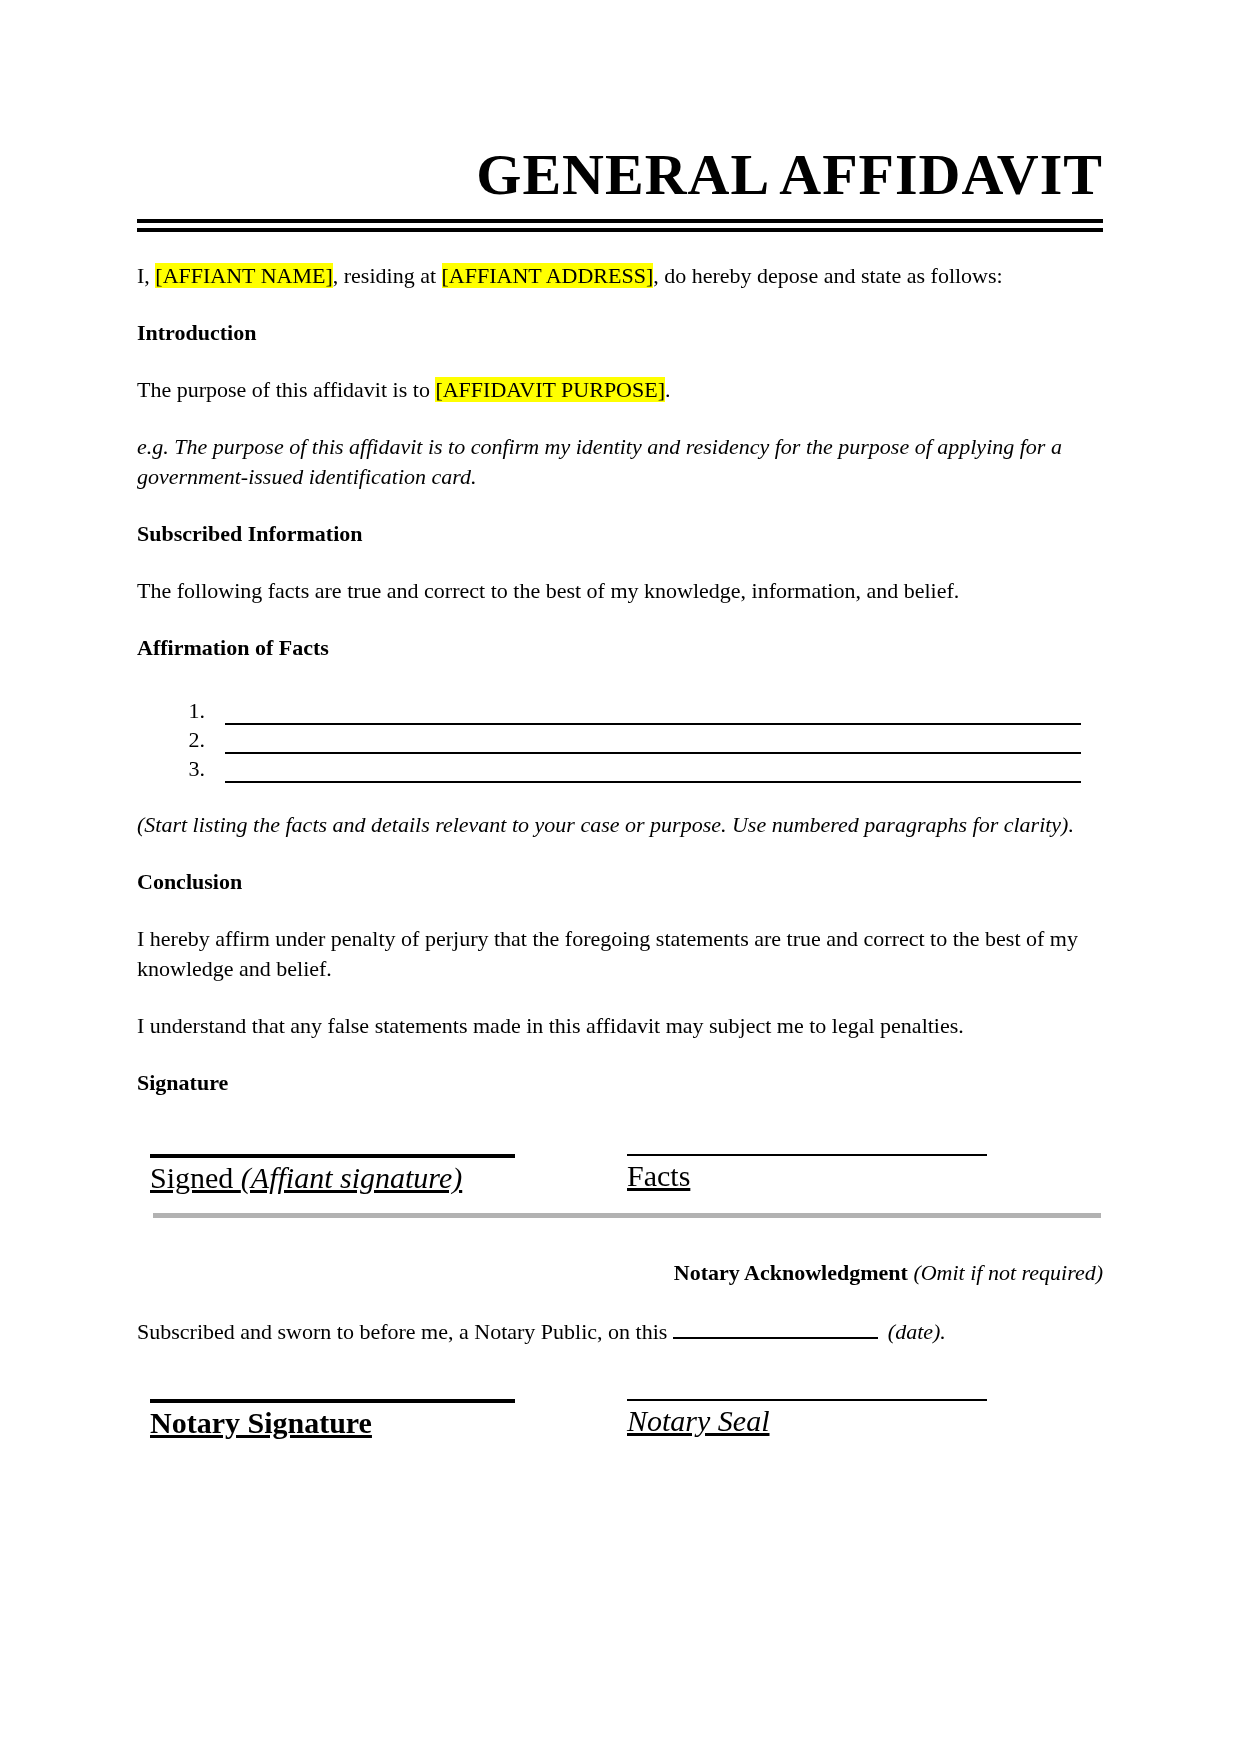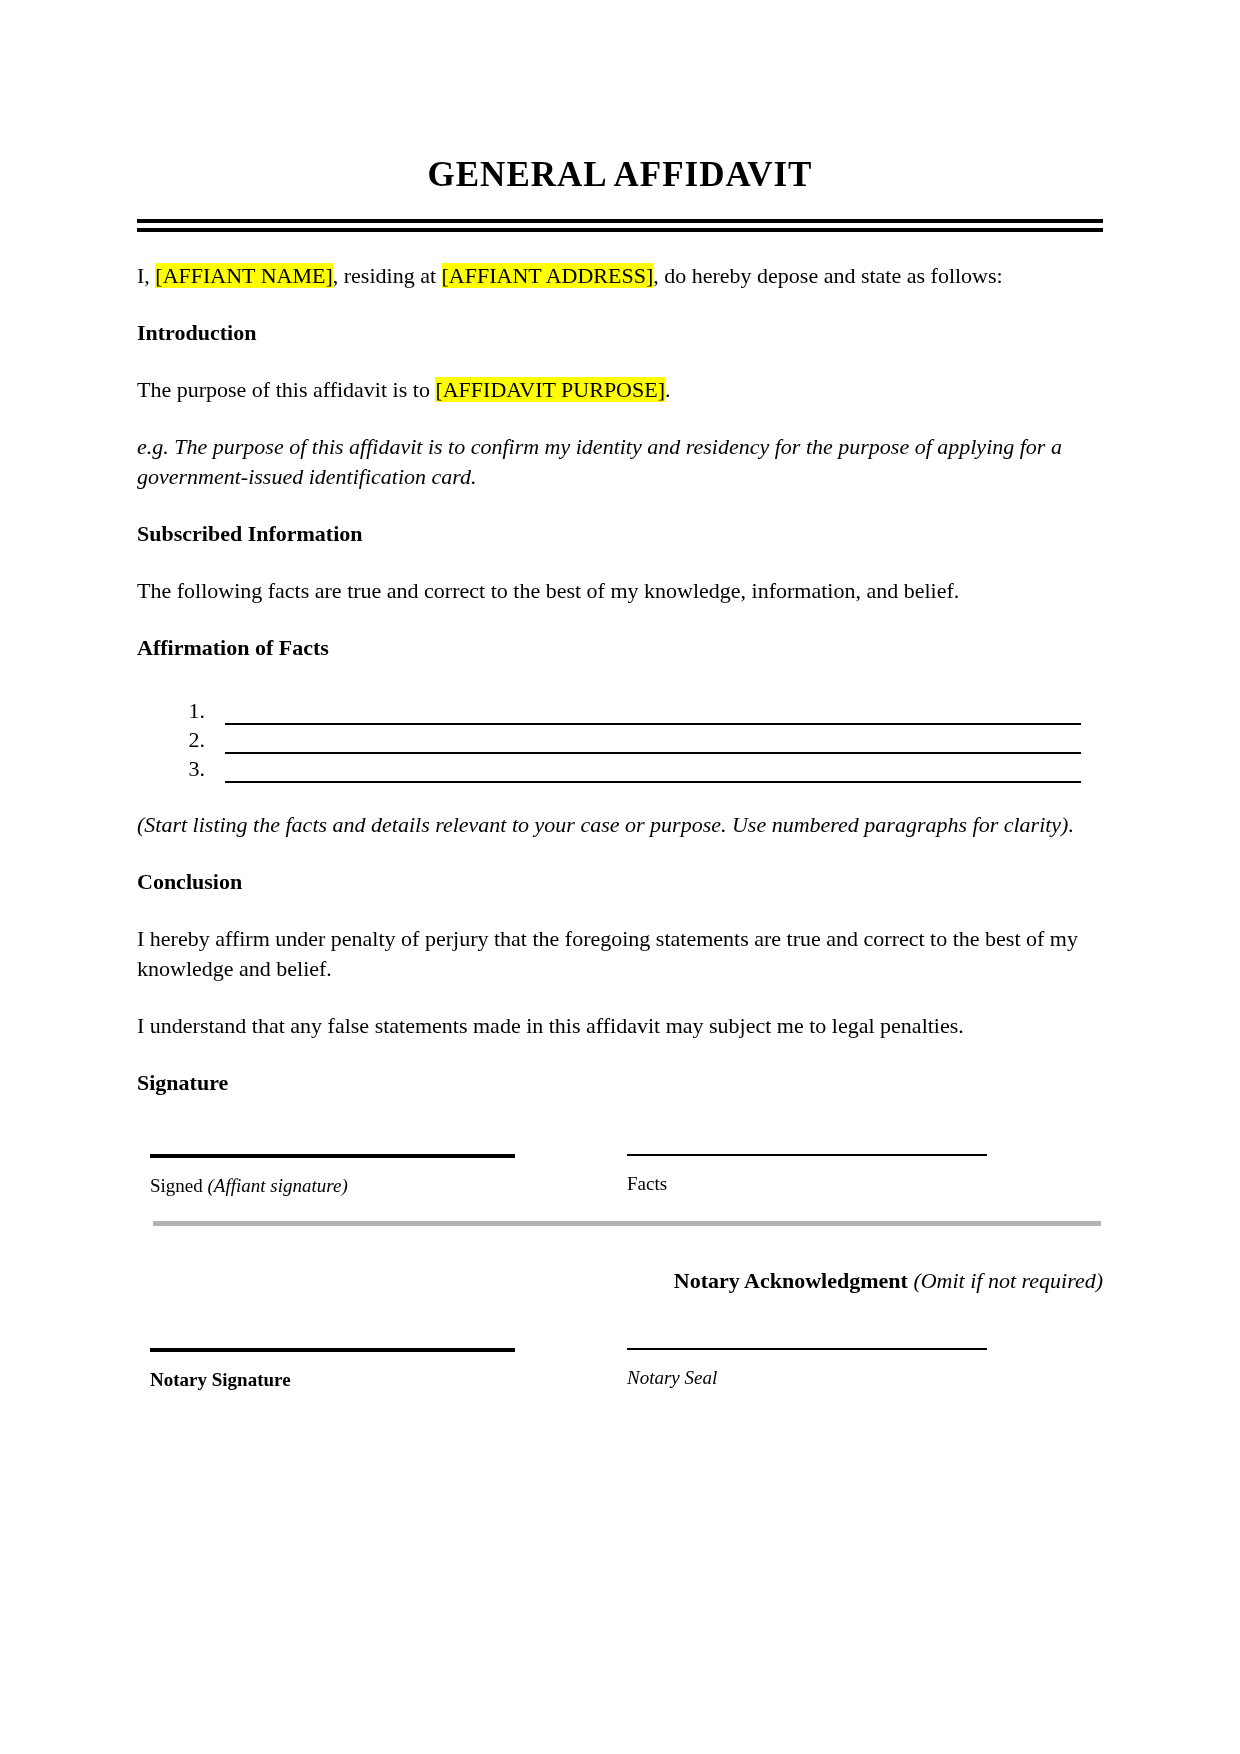--- a/index.html
+++ b/index.html
@@ -14,24 +14,24 @@
     height: 1754px;
     background: #ffffff;
     color: var(--ink);
     font-family: "Liberation Serif", "DejaVu Serif", serif;
     overflow: hidden;
   }
   .content { padding: 148px 137px 0 137px; }
 
   .doc-title {
     margin: 0;
-    font-size: 35px;
+    font-size: 58px;
     line-height: 54px;
     font-weight: bold;
-    text-align: center;
+    text-align: right;
     letter-spacing: 1px;
     white-space: nowrap;
   }
   .double-rule {
     margin-top: 17px;
     height: 13px;
     border-top: 4px solid var(--ink);
     border-bottom: 4px solid var(--ink);
   }
 
@@ -59,21 +59,21 @@
     margin: 0 22px 0 20px;
     border-bottom: 2px solid var(--ink);
   }
 
   .sig-row { display: flex; margin: 56px 0 0 13px; }
   .sig-row.notary-row { margin-top: 52px; }
   .sig-left  { width: 365px; flex: 0 0 auto; }
   .sig-right { width: 360px; flex: 0 0 auto; margin-left: 112px; }
   .line-thick { border-top: 4px solid var(--ink); }
   .line-thin  { border-top: 2px solid var(--ink); }
-  .sig-label { font-size: 19px; line-height: 30px; padding-top: 13px; }
+  .sig-label { font-size: 30px; line-height: 30px; padding-top: 5px; text-decoration: underline; }
   .bold { font-weight: bold; }
 
   .divider {
     margin: 20px 0 0 16px;
     width: 948px;
     height: 5px;
     background: var(--divider);
   }
   .notary-heading { margin-top: 40px; text-align: right; }
   .heading-note { font-weight: normal; font-style: italic; }
@@ -145,20 +145,21 @@
       <div class="sig-right">
         <div class="line-thin"></div>
         <div class="sig-label">Facts</div>
       </div>
     </div>
 
     <div class="divider"></div>
 
     <h2 class="h notary-heading"><span>Notary Acknowledgment</span> <span class="heading-note">(Omit if not required)</span></h2>
 
+    <p class="p"><span>Subscribed and sworn to before me, a Notary Public, on this </span><span class="blank-line"></span><span class="date-note">(date).</span></p>
 
     <div class="sig-row notary-row">
       <div class="sig-left">
         <div class="line-thick"></div>
         <div class="sig-label bold">Notary Signature</div>
       </div>
       <div class="sig-right">
         <div class="line-thin"></div>
         <div class="sig-label italic">Notary Seal</div>
       </div>

